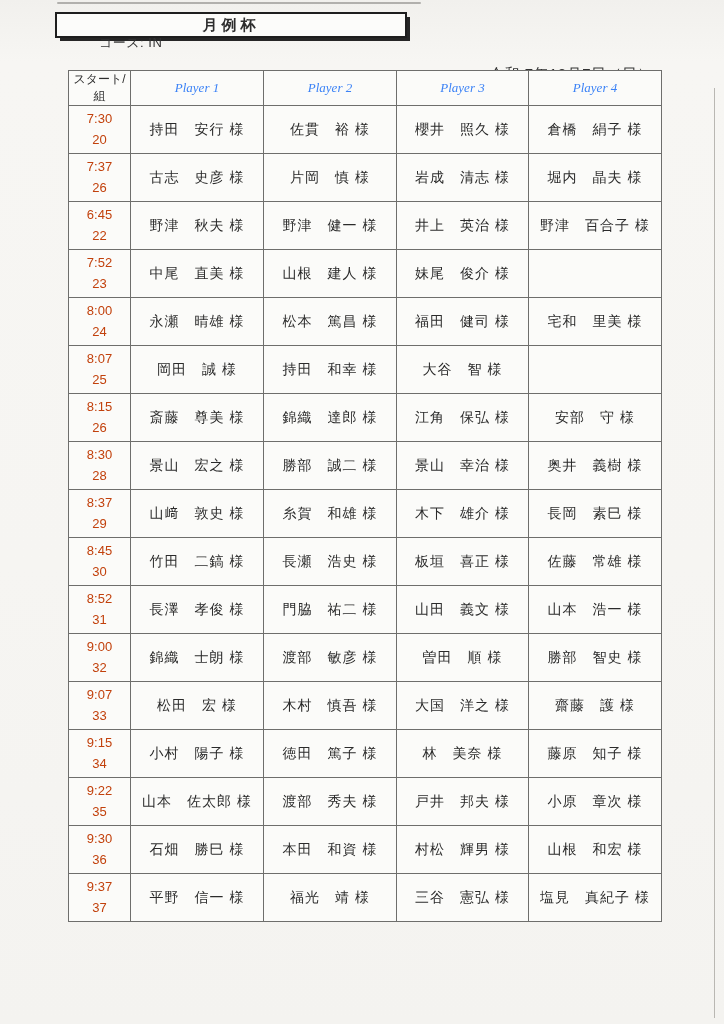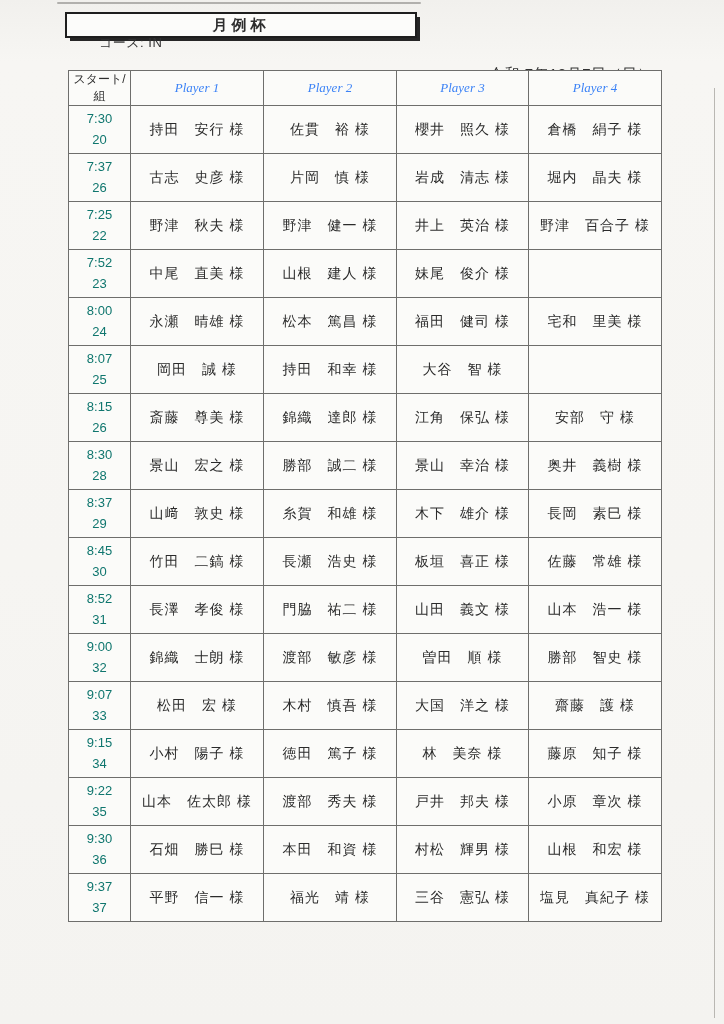--- a/index.html
+++ b/index.html
@@ -12,21 +12,21 @@
   }
   .page{
     position:relative;width:724px;height:1024px;overflow:hidden;
     background:linear-gradient(180deg,#f1f0ed 0%,#f7f6f3 6%,#f6f5f2 55%,#f4f3f0 100%);
   }
   .top-scan-line{
     position:absolute;left:57px;top:2px;width:364px;height:2px;
     background:#8f8e8b;opacity:.65;border-radius:1px;
   }
   .title-box{
-    position:absolute;left:65px;top:12px;width:348px;height:22px;
+    position:absolute;left:55px;top:12px;width:348px;height:22px;
     background:#fcfcfa;border:2px solid #1e1e1e;
     box-shadow:4px 4px 0 -1px #262626;
     display:flex;align-items:center;justify-content:center;text-align:center;
   }
   .title-text{font-size:15px;font-weight:bold;letter-spacing:4px;}
   .date-label{
     position:absolute;left:489px;top:33px;font-size:15px;letter-spacing:.5px;color:#333;margin-top:32px;
   }
   .course-label{
     position:absolute;left:99px;top:34px;font-size:13px;letter-spacing:.5px;color:#333;
@@ -45,21 +45,21 @@
   th.start-h{font-size:12px;letter-spacing:0;color:#2d2d2d;}
   th.player-h{
     font-family:"Liberation Serif","DejaVu Serif",serif;
     font-style:italic;font-weight:bold;font-size:13px;color:#3b82f6;
   }
   td.timecell{height:47px;}
   .timecell-inner{
     height:100%;display:flex;flex-direction:column;
     align-items:center;justify-content:space-between;
     padding:5px 0 6px 0;box-sizing:border-box;
-    font-size:13px;color:#0f766e;
+    font-size:13px;color:#c2410c;
   }
   td.namecell{
     height:47px;text-align:center;vertical-align:middle;
     font-size:14px;letter-spacing:1px;color:#2b2b2b;
   }
   .right-edge-line{
     position:absolute;left:714px;top:88px;width:1px;height:930px;
     background:#b9b7b2;
   }
 </style>
@@ -118,21 +118,21 @@
     </td>
     <td class="namecell">古志　史彦 様</td>
     <td class="namecell">片岡　慎 様</td>
     <td class="namecell">岩成　清志 様</td>
     <td class="namecell">堀内　晶夫 様</td>
   </tr>
 
   <tr>
     <td class="timecell">
       <div class="timecell-inner">
-        <span class="time">7:25</span>
+        <span class="time">6:45</span>
         <span class="group">22</span>
       </div>
     </td>
     <td class="namecell">野津　秋夫 様</td>
     <td class="namecell">野津　健一 様</td>
     <td class="namecell">井上　英治 様</td>
     <td class="namecell">野津　百合子 様</td>
   </tr>
 
   <tr>

